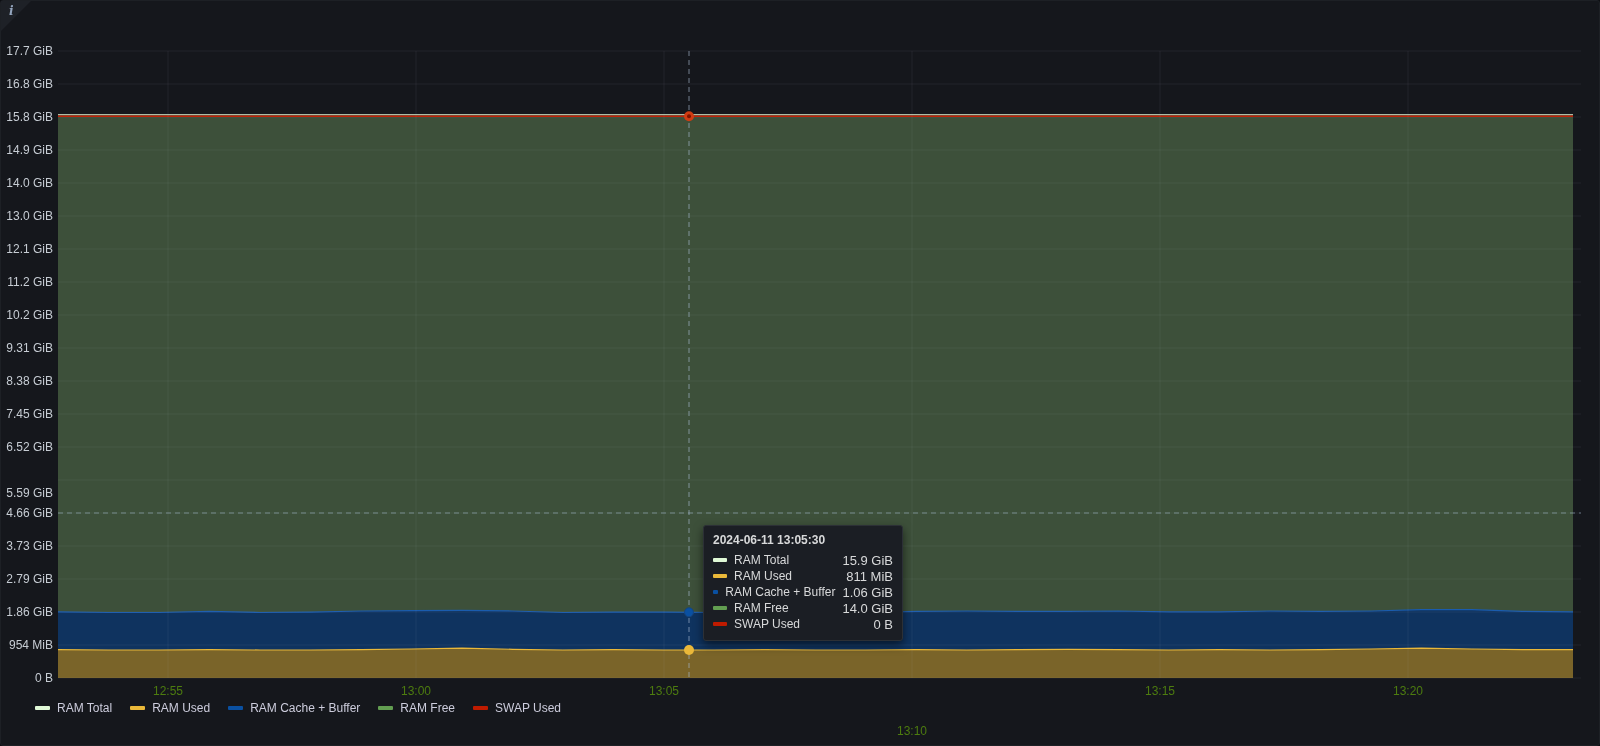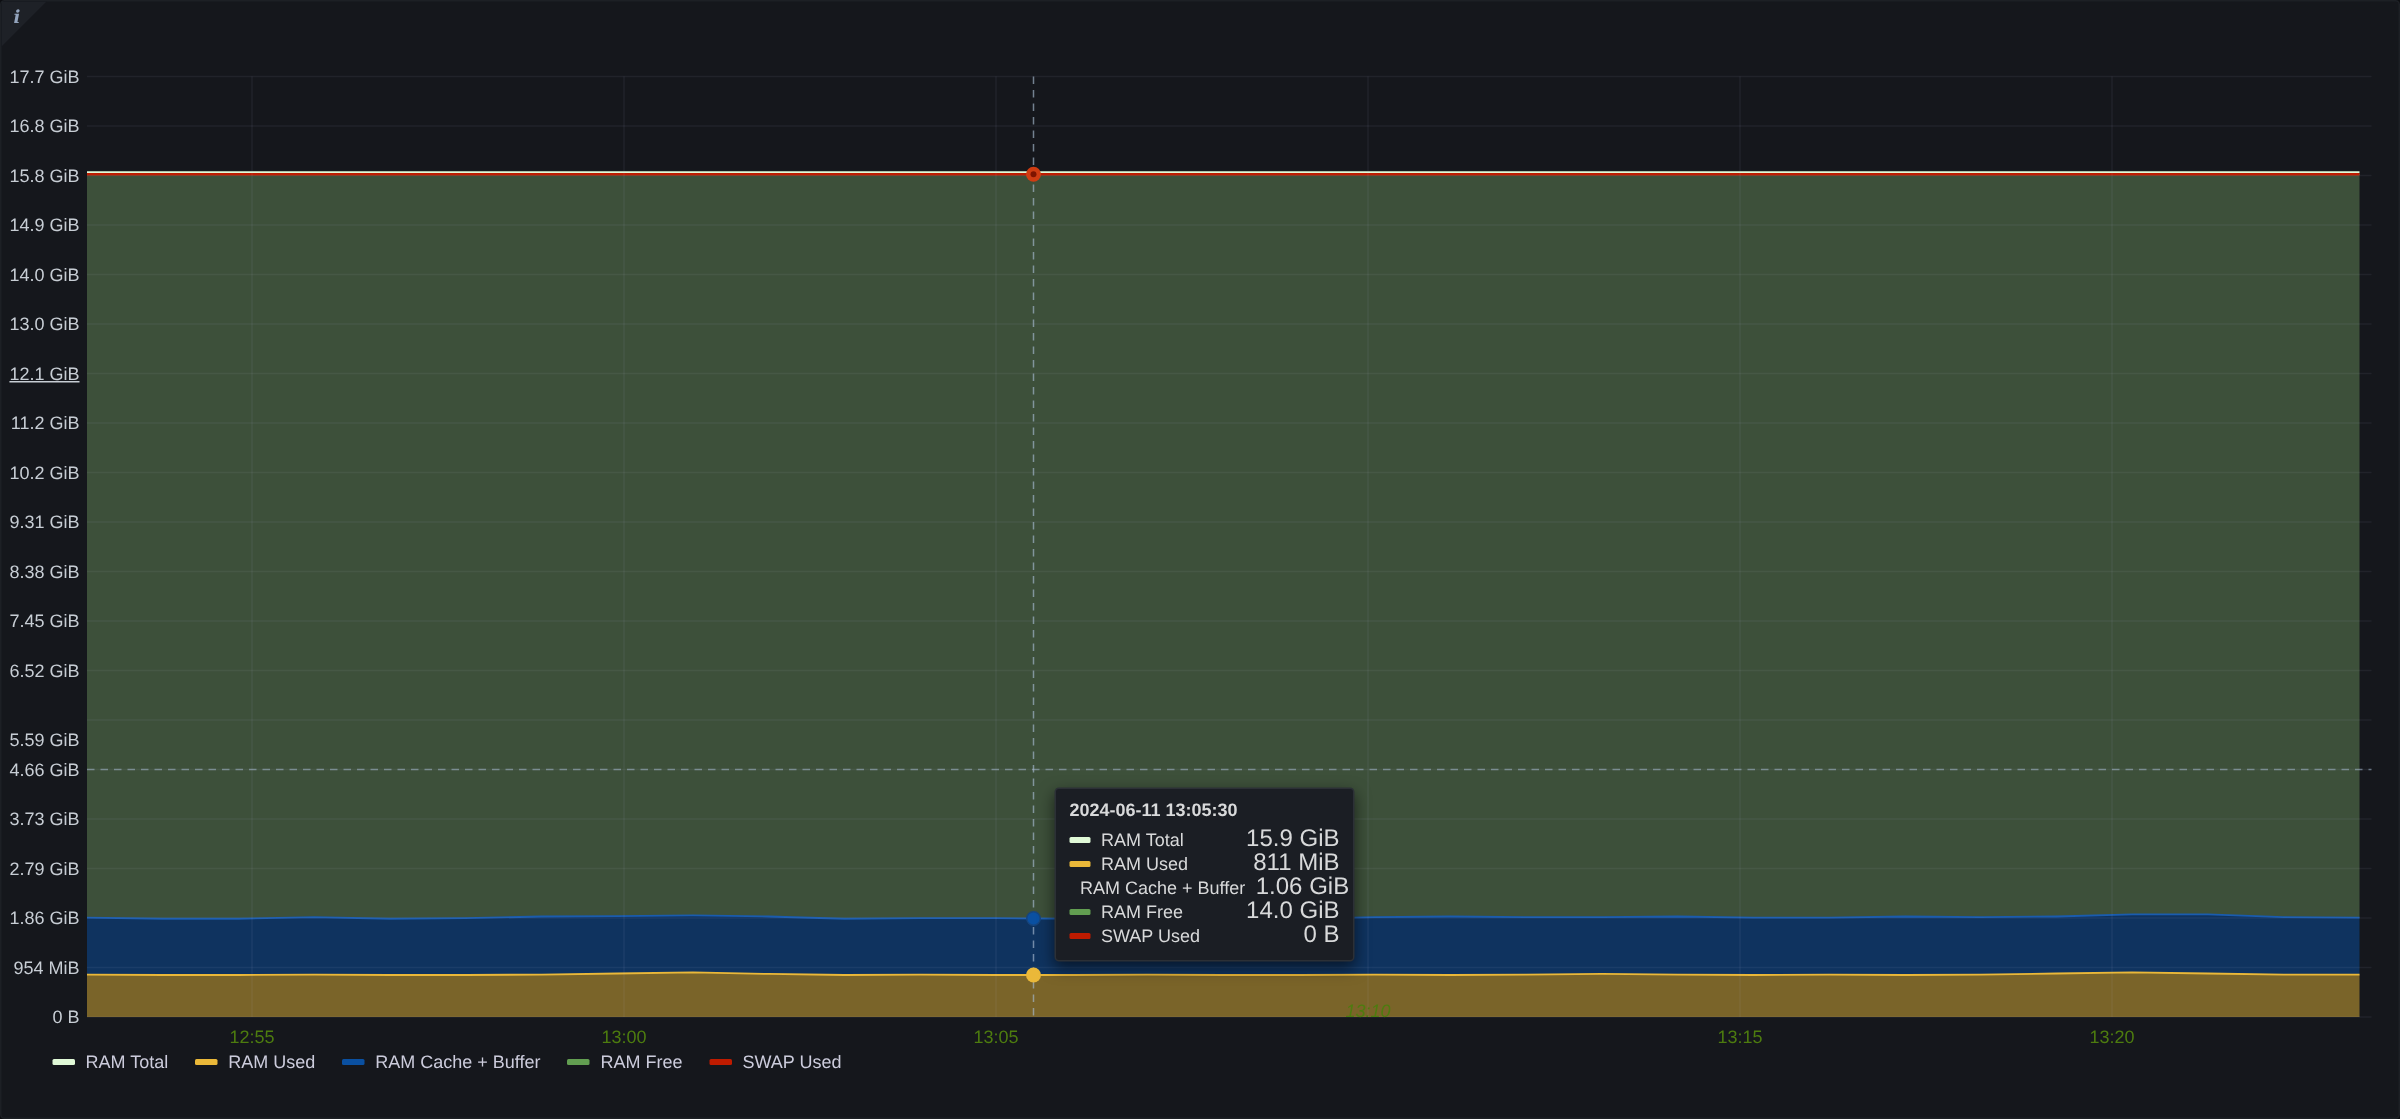--- a/index.html
+++ b/index.html
@@ -14,21 +14,21 @@
   .ylabel{position:absolute;width:52px;text-align:right;font-size:12px;color:#c7cdd4;line-height:14px;}
   .xlabel{position:absolute;width:64px;text-align:center;font-size:12px;color:#4d7c0f;line-height:14px;}
   .legend{position:absolute;left:34px;top:700px;display:flex;align-items:center;gap:18px;}
   .legend-item{display:flex;align-items:center;gap:7px;cursor:pointer;}
   .swatch{width:15px;height:4px;border-radius:1px;display:inline-block;}
   .legend-label{font-size:12px;color:#ccccdc;}
   .tooltip{position:absolute;left:702px;top:524px;width:180px;background:#1b1e24;border:1px solid #2c3036;border-radius:3px;box-shadow:0 4px 10px rgba(0,0,0,.55);padding:7px 9px 8px 9px;z-index:5;}
   .tooltip-header{font-size:12px;font-weight:bold;color:#d8d9da;margin-bottom:5px;}
   .tooltip-row{display:flex;align-items:center;gap:7px;height:16px;}
   .tooltip-label{font-size:12px;color:#d8d9da;flex:1;white-space:nowrap;}
-  .tooltip-value{font-size:16px;color:#d8d9da;white-space:nowrap;}
+  .tooltip-value{font-size:13px;color:#d8d9da;white-space:nowrap;}
 </style>
 </head>
 <body>
 
 <div class="panel">
   <div class="info-corner"></div>
   <div class="info-i">i</div>
 
 
   <svg id="chart-svg" width="1600" height="746">
@@ -74,40 +74,40 @@
       <circle cx="688" cy="115.17966101694913" r="2" fill="#7e1400"></circle>
     </svg>
 
   <div id="ylabels">
       <div class="ylabel" style="left: 0px; top: 43px;">17.7 GiB</div>
       <div class="ylabel" style="left: 0px; top: 76px;">16.8 GiB</div>
       <div class="ylabel" style="left: 0px; top: 109px;">15.8 GiB</div>
       <div class="ylabel" style="left: 0px; top: 142px;">14.9 GiB</div>
       <div class="ylabel" style="left: 0px; top: 175px;">14.0 GiB</div>
       <div class="ylabel" style="left: 0px; top: 208px;">13.0 GiB</div>
-      <div class="ylabel" style="left: 0px; top: 241px; text-decoration: underline;">12.1 GiB</div>
+      <div class="ylabel" style="left: 0px; top: 241px;">12.1 GiB</div>
       <div class="ylabel" style="left: 0px; top: 274px;">11.2 GiB</div>
       <div class="ylabel" style="left: 0px; top: 307px;">10.2 GiB</div>
       <div class="ylabel" style="left: 0px; top: 340px;">9.31 GiB</div>
       <div class="ylabel" style="left: 0px; top: 373px;">8.38 GiB</div>
       <div class="ylabel" style="left: 0px; top: 406px;">7.45 GiB</div>
       <div class="ylabel" style="left: 0px; top: 439px;">6.52 GiB</div>
       <div class="ylabel" style="left: 0px; top: 472px; margin-top: 13px;">5.59 GiB</div>
       <div class="ylabel" style="left: 0px; top: 505px;">4.66 GiB</div>
       <div class="ylabel" style="left: 0px; top: 538px;">3.73 GiB</div>
       <div class="ylabel" style="left: 0px; top: 571px;">2.79 GiB</div>
       <div class="ylabel" style="left: 0px; top: 604px;">1.86 GiB</div>
       <div class="ylabel" style="left: 0px; top: 637px;">954 MiB</div>
       <div class="ylabel" style="left: 0px; top: 670px;">0 B</div>
     </div>
   <div id="xlabels">
       <div class="xlabel" style="left: 135px; top: 683px;">12:55</div>
       <div class="xlabel" style="left: 383px; top: 683px;">13:00</div>
       <div class="xlabel" style="left: 631px; top: 683px; text-align: center;">13:05</div>
-      <div class="xlabel" style="left: 879px; top: 666px; font-style: italic;">13:10</div>
+      <div class="xlabel" style="left: 879px; top: 723px;">13:10</div>
       <div class="xlabel" style="left: 1127px; top: 683px;">13:15</div>
       <div class="xlabel" style="left: 1375px; top: 683px;">13:20</div>
     </div>
 
   <div class="tooltip">
     <div class="tooltip-header">2024-06-11 13:05:30</div>
     <div id="tooltip-rows">
         <div class="tooltip-row">
           <span class="swatch" style="width: 14px; background: rgb(224, 249, 215);"></span>
           <span class="tooltip-label">RAM Total</span>

